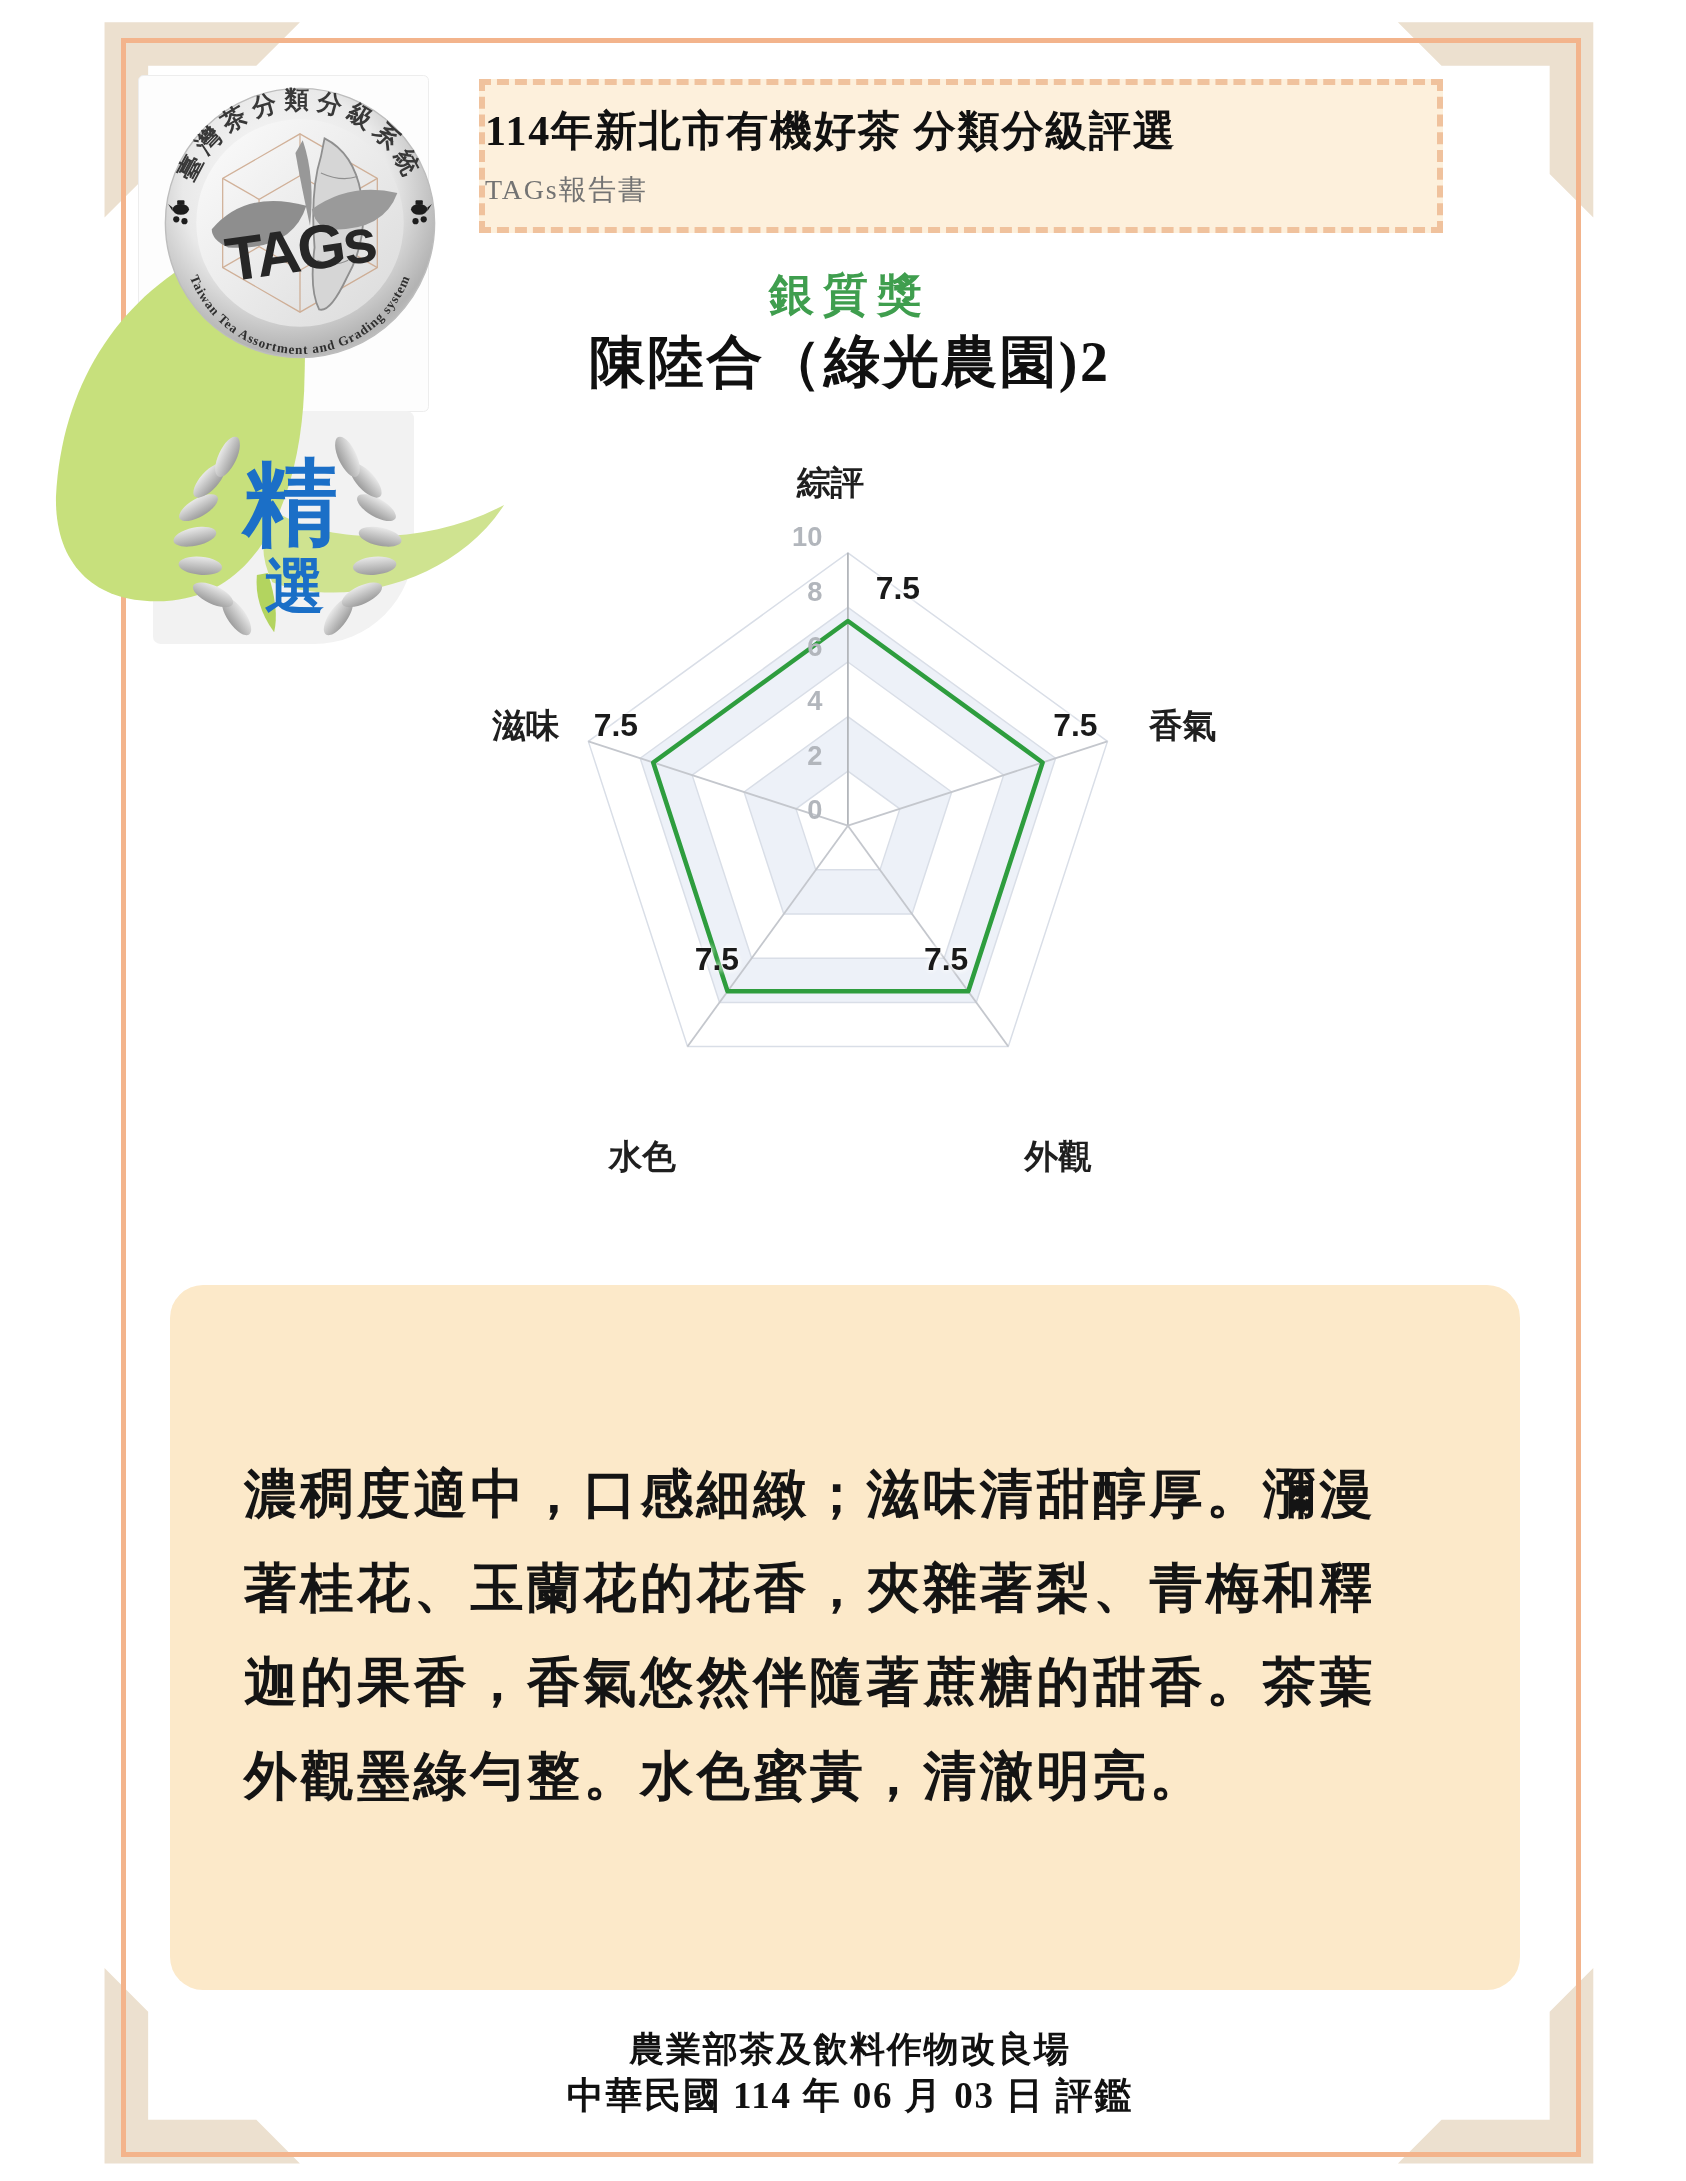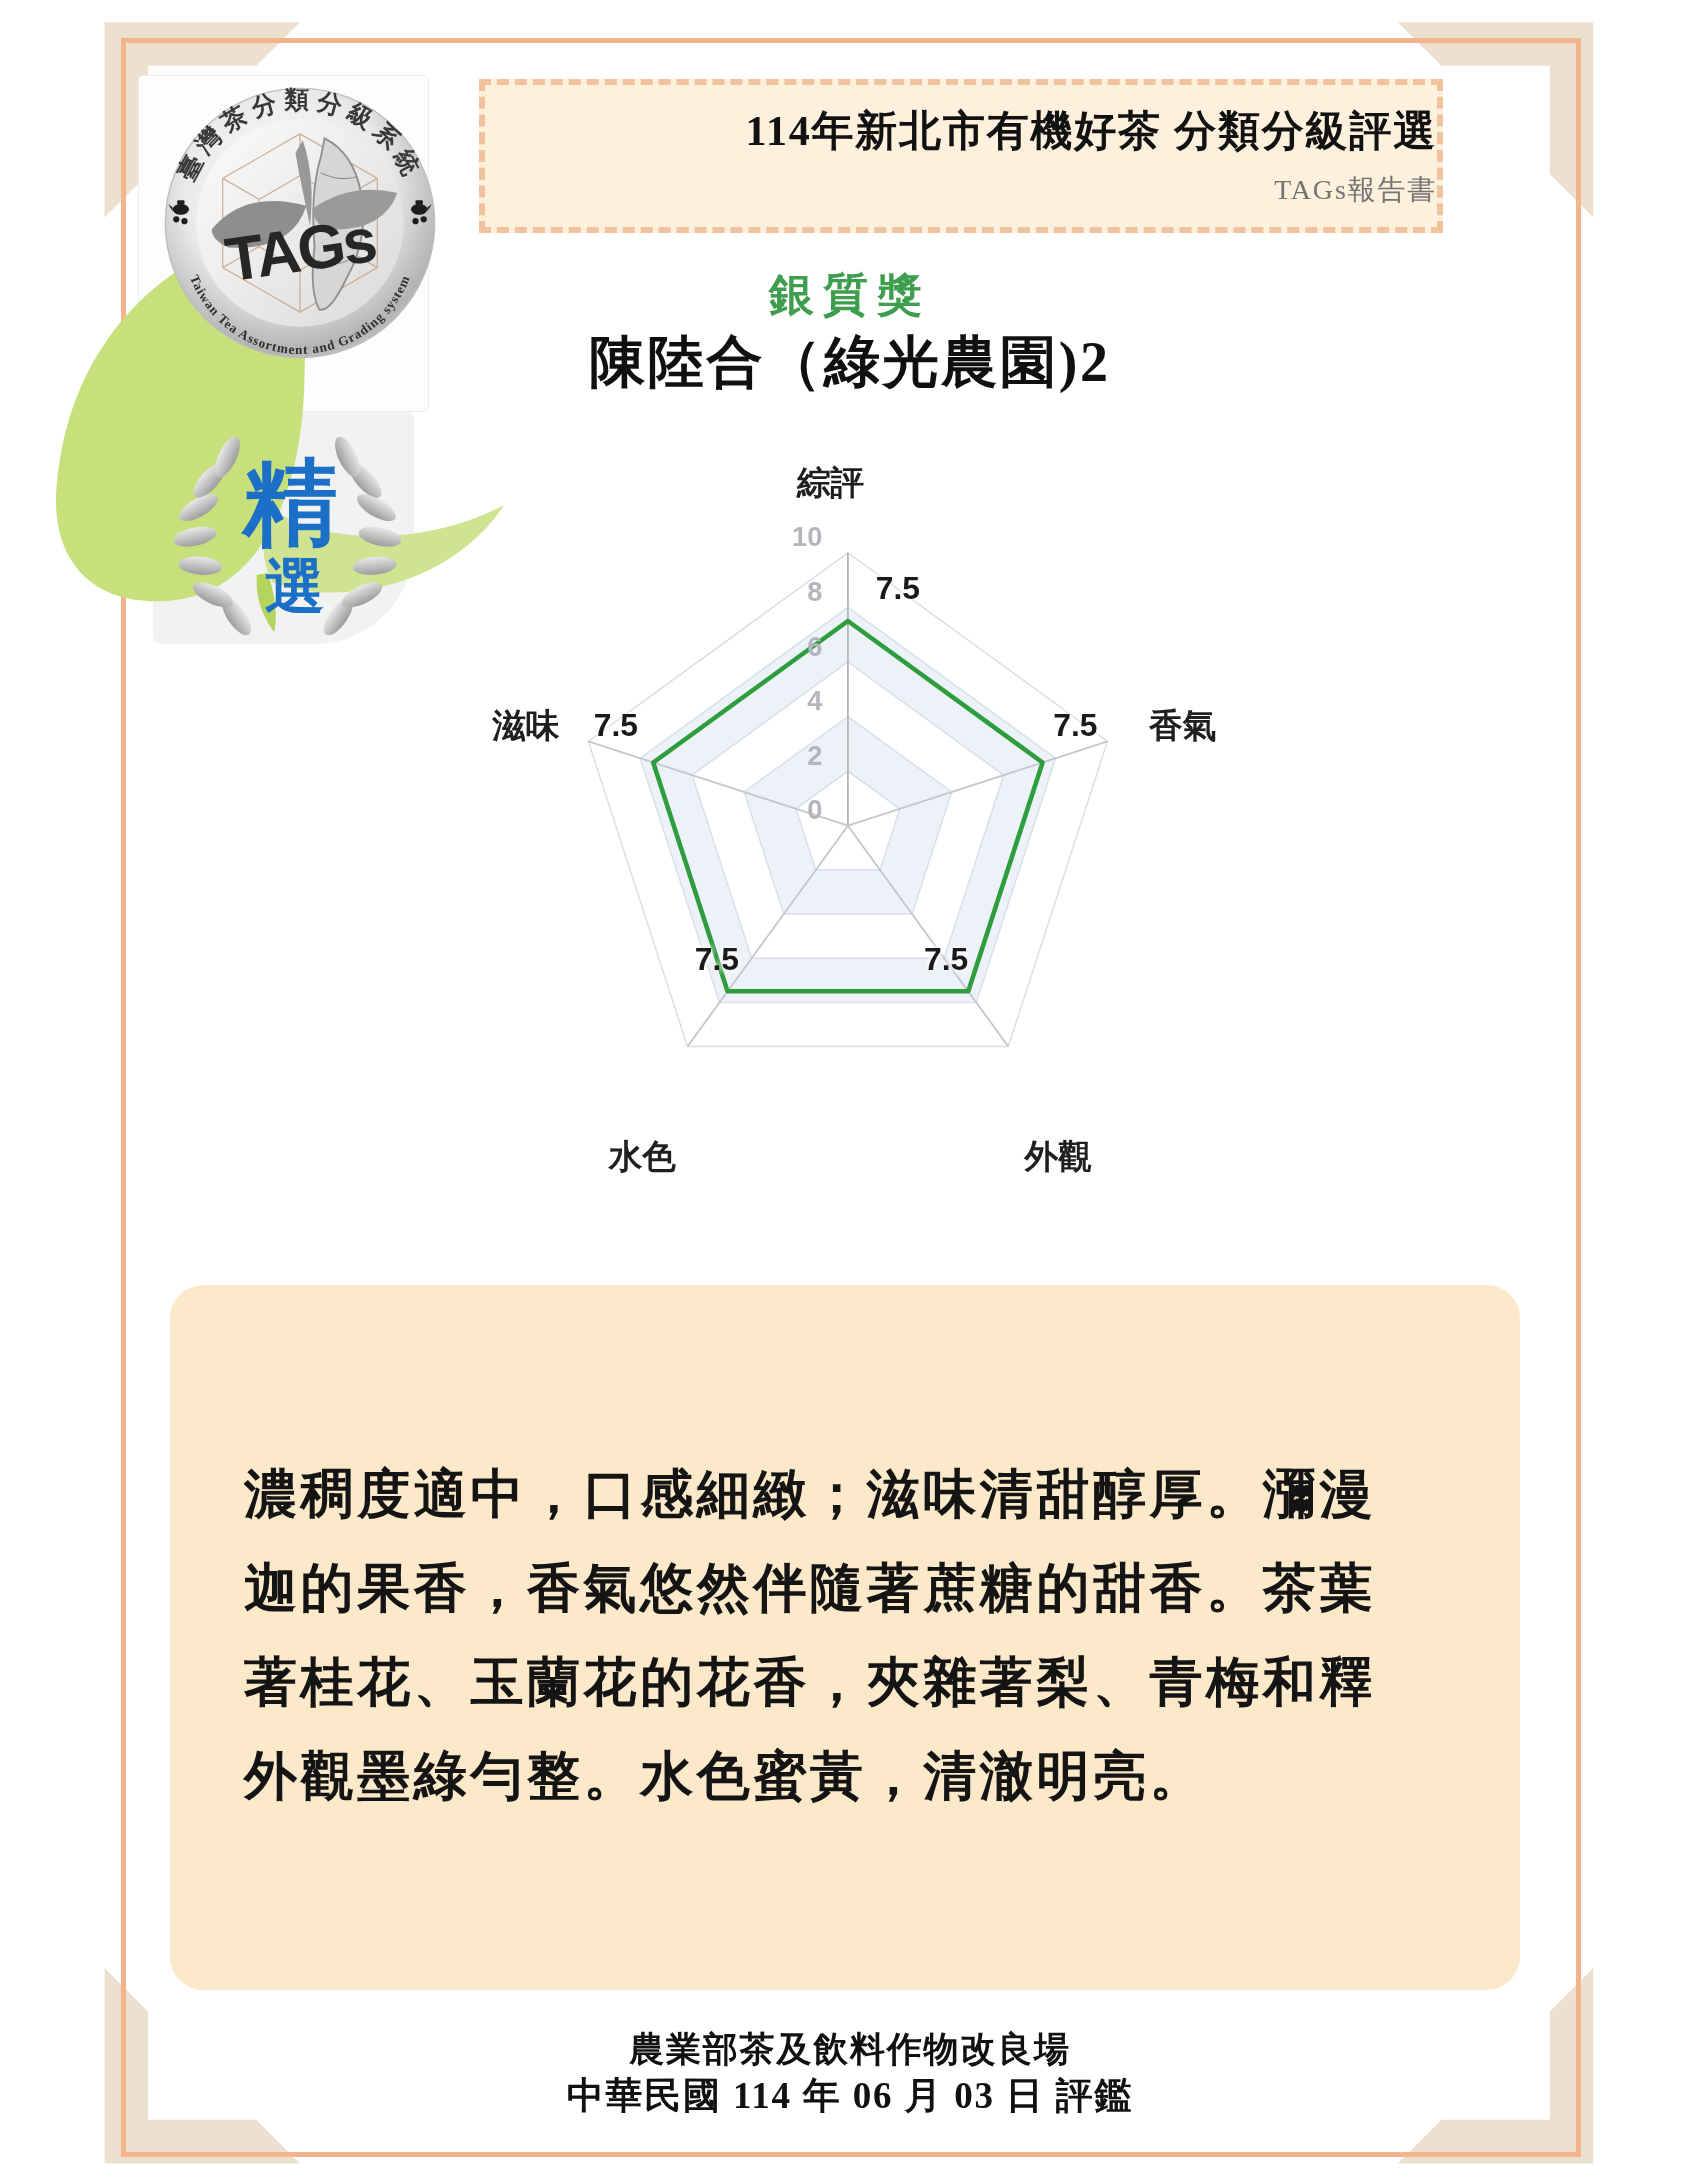--- a/index.html
+++ b/index.html
@@ -16,21 +16,21 @@
               border:0.9px solid #ededed;border-radius:5.5px;z-index:3;}
   .select-card{left:153px;top:411px;width:261px;height:233px;background:#f2f2f2;
                border-radius:7.3px 7.3px 100px 7.3px;z-index:3;}
   .leaf-svg{left:36px;top:182px;width:509px;height:455px;z-index:4;overflow:visible;}
   .medal-svg{left:159px;top:82px;width:282px;height:282px;z-index:5;overflow:visible;}
   .select-svg{left:160px;top:415px;width:255px;height:227px;z-index:5;overflow:visible;}
 
   
   .title-box{left:479px;top:79px;width:964px;height:154px;background:#fdf0dc;
              border:6.4px dashed #f0c29d;box-sizing:border-box;z-index:4;
-             display:flex;flex-direction:column;align-items:flex-end;justify-content:center;gap:12.7px;}
+             display:flex;flex-direction:column;align-items:flex-start;justify-content:center;gap:12.7px;}
   .title-line1{font-size:42px;font-weight:bold;color:#111;letter-spacing:1.8px;white-space:nowrap;}
   .title-line2{font-size:28px;font-weight:normal;color:#737373;letter-spacing:1.8px;white-space:nowrap;}
 
   .award-grade{left:0;width:1700px;top:265px;text-align:center;font-size:45px;font-weight:bold;
                color:#3f9e4e;letter-spacing:9px;z-index:4;}
   .award-name{left:0;width:1700px;top:325px;text-align:center;font-size:56px;font-weight:bold;
               color:#101010;letter-spacing:2.7px;z-index:4;}
 
   .radar-svg{left:484px;top:450px;width:746px;height:746px;z-index:4;overflow:visible;}
 
@@ -198,22 +198,22 @@
       <text x="455" y="164" text-anchor="middle" font-size="35" font-weight="700" fill="#1a1a1a" font-family="Liberation Sans, DejaVu Sans, sans-serif" style="text-shadow:0 0 6px #fff, 0 0 6px #fff;">7.5</text>
       <text x="650" y="314" text-anchor="middle" font-size="35" font-weight="700" fill="#1a1a1a" font-family="Liberation Sans, DejaVu Sans, sans-serif" style="text-shadow:0 0 6px #fff, 0 0 6px #fff;">7.5</text>
       <text x="508" y="572" text-anchor="middle" font-size="35" font-weight="700" fill="#1a1a1a" font-family="Liberation Sans, DejaVu Sans, sans-serif" style="text-shadow:0 0 6px #fff, 0 0 6px #fff;">7.5</text>
       <text x="256" y="572" text-anchor="middle" font-size="35" font-weight="700" fill="#1a1a1a" font-family="Liberation Sans, DejaVu Sans, sans-serif" style="text-shadow:0 0 6px #fff, 0 0 6px #fff;">7.5</text>
       <text x="145" y="314" text-anchor="middle" font-size="35" font-weight="700" fill="#1a1a1a" font-family="Liberation Sans, DejaVu Sans, sans-serif" style="text-shadow:0 0 6px #fff, 0 0 6px #fff;">7.5</text>
     </svg>
 
   <div class="abs desc-box"></div>
   <div class="abs desc-text">
     <div>濃稠度適中，口感細緻；滋味清甜醇厚。瀰漫</div>
+    <div>著桂花、玉蘭花的花香，夾雜著梨、青梅和釋</div>
     <div>迦的果香，香氣悠然伴隨著蔗糖的甜香。茶葉</div>
-    <div>著桂花、玉蘭花的花香，夾雜著梨、青梅和釋</div>
     <div>外觀墨綠勻整。水色蜜黃，清澈明亮。</div>
   </div>
 
   <div class="abs footer-org">農業部茶及飲料作物改良場</div>
   <div class="abs footer-date">中華民國 114 年 06 月 03 日 評鑑</div>
 
 </div>
 
 
 </body></html>

